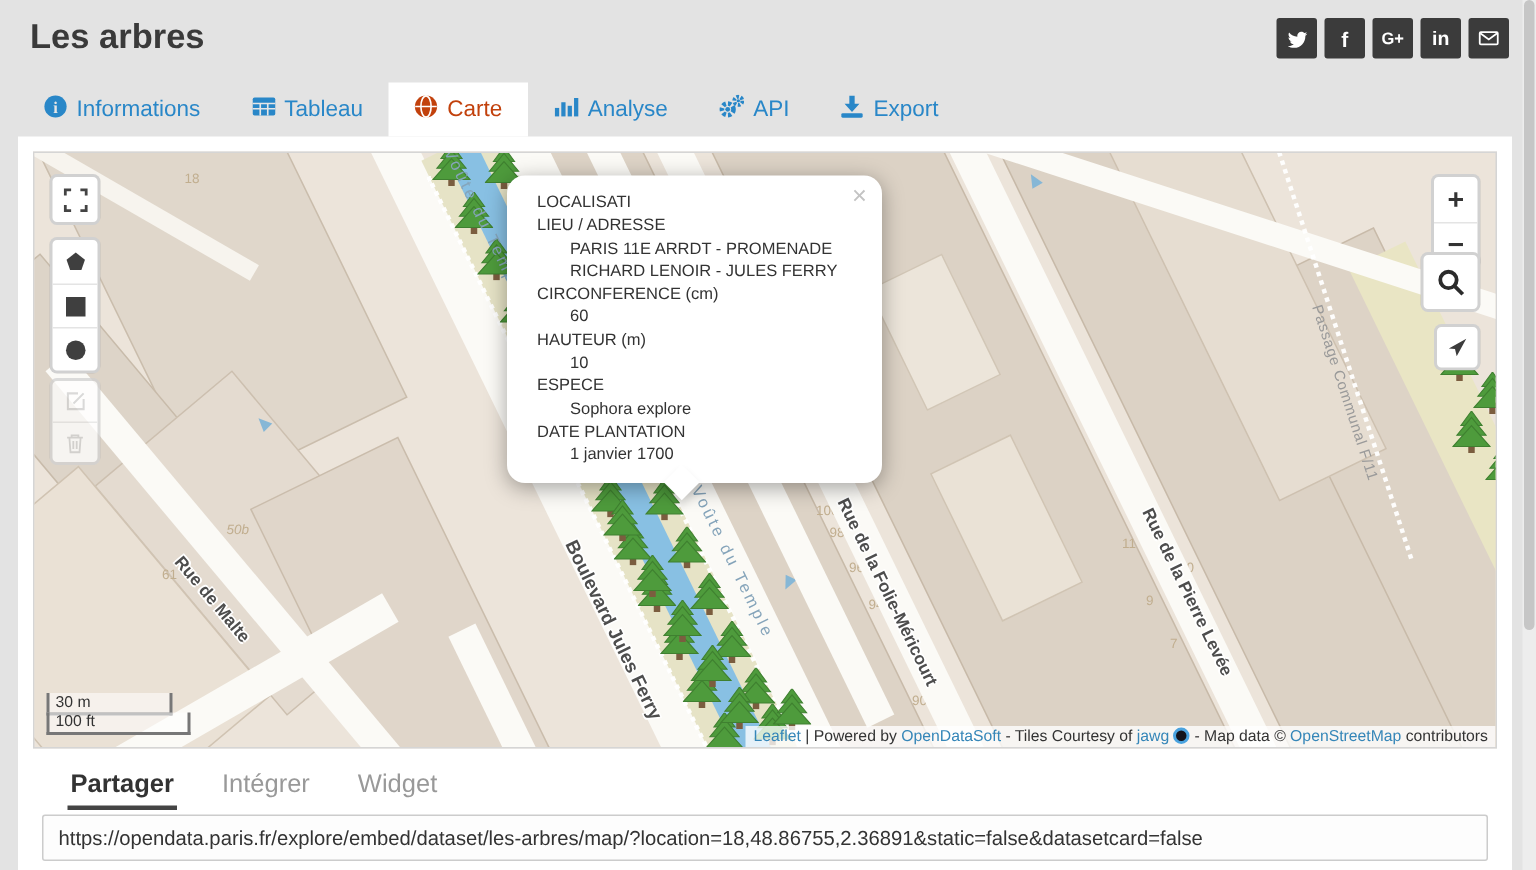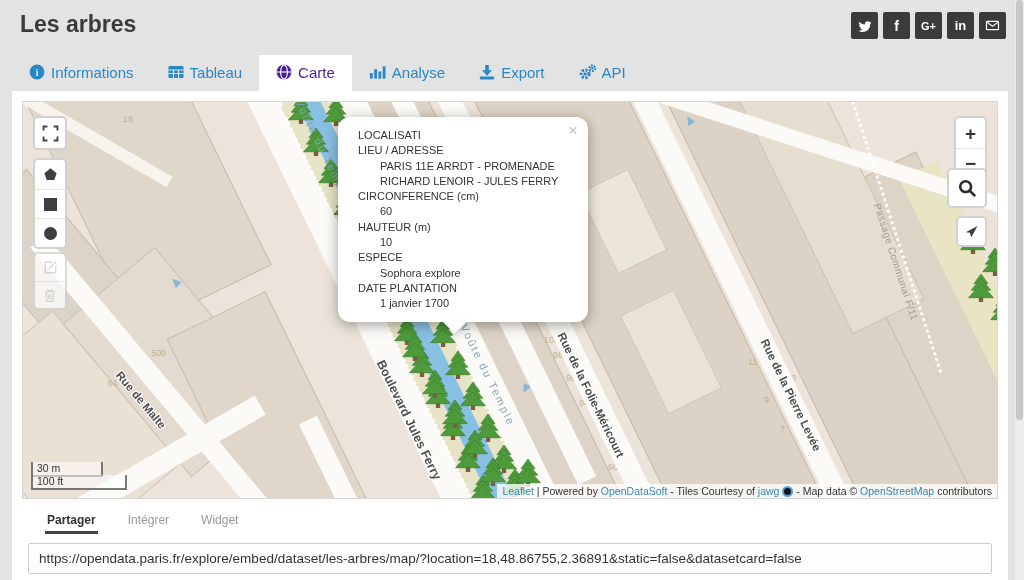--- a/index.html
+++ b/index.html
@@ -8,21 +8,21 @@
 
   
   .page-title { position:absolute; left:20px; top:11px; font-size:23px; font-weight:700; color:#3a3a3a; }
   .social { position:absolute; right:18px; top:12px; display:flex; gap:5px; }
   .social-btn { width:27px; height:27px; background:#3b3b3b; border-radius:2px; display:flex; align-items:center; justify-content:center; color:#fff; font-weight:700; font-size:12px; cursor:pointer; }
 
   
   .tabbar { position:absolute; left:12px; top:55px; height:36px; display:flex; }
   .tab { height:36px; line-height:36px; padding:0 17px; font-size:15px; color:#2987c8; cursor:pointer; white-space:nowrap; }
   .tab svg { vertical-align:-2px; margin-right:6px; }
-  .tab.active { background:#fff; color:#4c1d95; }
+  .tab.active { background:#fff; color:#c2410c; }
 
   
   .panel { position:absolute; left:12px; right:16px; top:91px; bottom:0; background:#fff; }
 
   
   .map { position:absolute; left:10px; right:10px; top:10px; height:398px; background:#ece4da; overflow:hidden; border:1px solid #d5d5d5; cursor:grab; }
   .blk { position:absolute; border:1px solid rgba(160,140,115,0.35); }
   .band { position:absolute; }
   .dotline { position:absolute; height:0; }
   .maplabel { position:absolute; white-space:nowrap; color:#4d4d4d; font-weight:700; font-size:11.5px;
@@ -44,28 +44,28 @@
     box-shadow:0 3px 14px rgba(0,0,0,0.35); padding:11px 14px 10px 20px; z-index:500; font-size:11px; color:#333; }
   .popup .label { line-height:15.3px; }
   .popup .value { line-height:15.3px; padding-left:22px; }
   .popup-close { position:absolute; top:5px; right:10px; color:#c3c3c3; font-size:17px; line-height:1; cursor:pointer; }
   .popup-tail { position:absolute; left:108px; bottom:-8px; width:17px; height:17px; background:#fff; transform:rotate(45deg); box-shadow:3px 3px 6px rgba(0,0,0,0.12); }
 
   
   .scale { position:absolute; left:8px; bottom:8px; z-index:400; font-size:10.5px; color:#333; }
   .scale-line { background:rgba(255,255,255,0.55); border:2px solid #777; border-top:none; padding:0 4px 1px 4px; white-space:nowrap; }
   .scale-line.second { margin-top:-2px; width:96px; }
-  .scale-line.first { width:72px; }
+  .scale-line.first { width:84px; }
   .attribution { position:absolute; right:0; bottom:0; z-index:400; background:rgba(255,255,255,0.78); font-size:10.5px; color:#333; padding:1px 5px; white-space:nowrap; }
   .attribution a { color:#3586b8; text-decoration:none; cursor:pointer; }
   .jawg-dot { display:inline-block; width:11px; height:11px; border-radius:50%; background:#14141c; border:2px solid #4aa3df; vertical-align:-2px; }
 
   
   .share-tabs { position:absolute; left:33px; top:416px; display:flex; gap:28px; }
-  .share-tab { font-size:12px; color:#999; padding:6px 2px 4px 2px; cursor:pointer; }
+  .share-tab { font-size:17px; color:#999; padding:6px 2px 4px 2px; cursor:pointer; }
   .share-tab.active { color:#333; font-weight:700; border-bottom:3px solid #444; }
   .share-url { position:absolute; left:16px; right:16px; top:452px; height:31px; background:#fdfdfd; border:1px solid #ccc; border-radius:2px; font-family:"Liberation Sans",sans-serif; font-size:13.5px; color:#333; padding:0 10px; }
 
   
   .scrollbar { position:absolute; right:0; top:0; width:9px; height:580px; background:#ededed; z-index:900; }
   .scroll-thumb { position:absolute; left:1px; right:1px; top:0; height:420px; background:#c6c6c6; border-radius:4px; }
 </style>
 </head>
 <body>
 
@@ -115,32 +115,32 @@
   </div>
   <div class="tab">
     <svg width="17" height="16" viewBox="0 0 18 16" fill="currentColor">
         <rect x="1" y="9" width="3" height="6"></rect>
         <rect x="5.5" y="5" width="3" height="10"></rect>
         <rect x="10" y="7.5" width="3" height="7.5"></rect>
         <rect x="14.5" y="2" width="3" height="13"></rect>
       </svg><span>Analyse</span>
   </div>
   <div class="tab">
-    <svg width="16" height="16" viewBox="0 0 18 18" fill="currentColor">
-        <path d="M7 1 h4 v6 h3.6 L9 13.2 3.4 7 H7 z"></path>
-        <rect x="1" y="14" width="16" height="3.4" rx="1"></rect>
-      </svg><span>Export</span>
-  </div>
-  <div class="tab">
     <svg width="17" height="16" viewBox="0 0 18 17">
         <circle cx="6.5" cy="10.5" r="4.1" fill="none" stroke="currentColor" stroke-width="3.3" stroke-dasharray="2.3,1.5"></circle>
         <circle cx="6.5" cy="10.5" r="1.7" fill="currentColor"></circle>
         <circle cx="14" cy="4.5" r="2.9" fill="none" stroke="currentColor" stroke-width="2.7" stroke-dasharray="1.8,1.2"></circle>
         <circle cx="14" cy="4.5" r="1.2" fill="currentColor"></circle>
       </svg><span>API</span>
+  </div>
+  <div class="tab">
+    <svg width="16" height="16" viewBox="0 0 18 18" fill="currentColor">
+        <path d="M7 1 h4 v6 h3.6 L9 13.2 3.4 7 H7 z"></path>
+        <rect x="1" y="14" width="16" height="3.4" rx="1"></rect>
+      </svg><span>Export</span>
   </div>
 </div>
 
 <div class="panel">
 
   <div class="map" id="map">
     <svg width="0" height="0" style="position:absolute">
         <defs>
       <symbol id="pine" viewBox="0 0 24 26">
         <rect x="10" y="19" width="4" height="7" fill="#7b5d3f"></rect>

